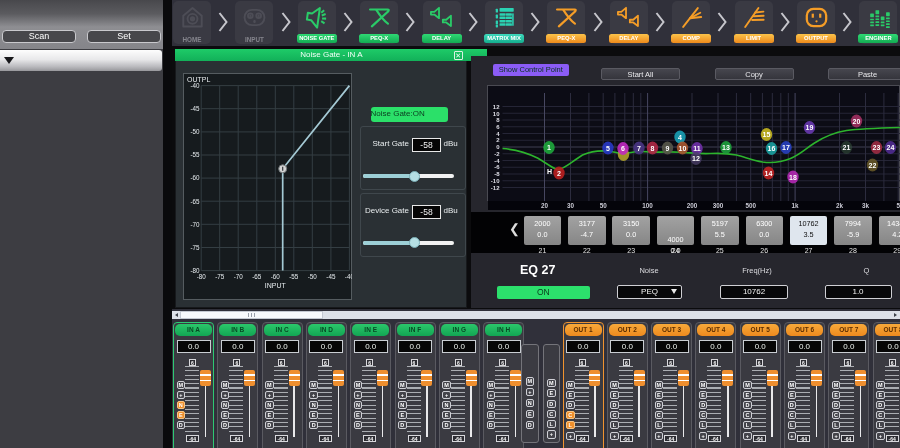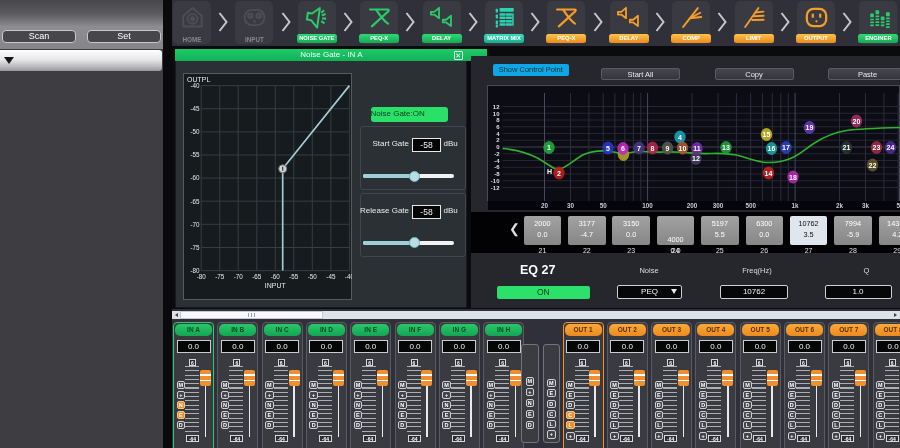--- a/index.html
+++ b/index.html
@@ -211,28 +211,28 @@
       </svg></div>
 <div style="position:absolute;left:370.5px;top:107px;width:77px;height:14.5px;background:#2be069;border-radius:3px;color:#0c3c20;font-size:8px;text-align:left;line-height:14.5px;">Noise Gate:ON</div>
 <div style="position:absolute;left:359.5px;top:126.2px;width:106.5px;height:64px;border:1px solid #3f474c;border-radius:3px;"></div>
 <div style="position:absolute;left:309px;top:139.2px;width:100px;height:10px;color:#e8ecee;font-size:8px;text-align:right;white-space:nowrap;">Start Gate</div>
 <div style="position:absolute;left:412px;top:137.7px;width:29px;height:14px;background:#050505;border:1px solid #e8e8e8;color:#f2f2f2;font-size:8.5px;text-align:center;line-height:12px;">-58</div>
 <div style="position:absolute;left:443.5px;top:139.2px;width:20px;height:10px;color:#e8ecee;font-size:8px;">dBu</div>
 <div style="position:absolute;left:362.5px;top:173.7px;width:91.5px;height:4.6px;background:#f2f2f2;border-radius:2.3px;"></div>
 <div style="position:absolute;left:362.5px;top:173.7px;width:51.5px;height:4.6px;background:#9ccfd6;border-radius:2.3px 0 0 2.3px;"></div>
 <div style="position:absolute;left:408.5px;top:170.5px;width:11px;height:11px;background:#b5dfe4;border:1px solid #79aeb6;border-radius:50%;"></div>
 <div style="position:absolute;left:359.5px;top:193.0px;width:106.5px;height:64px;border:1px solid #3f474c;border-radius:3px;"></div>
-<div style="position:absolute;left:309px;top:206.0px;width:100px;height:10px;color:#e8ecee;font-size:8px;text-align:right;white-space:nowrap;">Release Gate</div>
+<div style="position:absolute;left:309px;top:206.0px;width:100px;height:10px;color:#e8ecee;font-size:8px;text-align:right;white-space:nowrap;">Device Gate</div>
 <div style="position:absolute;left:412px;top:204.5px;width:29px;height:14px;background:#050505;border:1px solid #e8e8e8;color:#f2f2f2;font-size:8.5px;text-align:center;line-height:12px;">-58</div>
 <div style="position:absolute;left:443.5px;top:206.0px;width:20px;height:10px;color:#e8ecee;font-size:8px;">dBu</div>
 <div style="position:absolute;left:362.5px;top:240.5px;width:91.5px;height:4.6px;background:#f2f2f2;border-radius:2.3px;"></div>
 <div style="position:absolute;left:362.5px;top:240.5px;width:51.5px;height:4.6px;background:#9ccfd6;border-radius:2.3px 0 0 2.3px;"></div>
 <div style="position:absolute;left:408.5px;top:237.3px;width:11px;height:11px;background:#b5dfe4;border:1px solid #79aeb6;border-radius:50%;"></div>
 <div style="position:absolute;left:470.5px;top:55.5px;width:430px;height:252.5px;background:#26262d;"></div>
-<div style="position:absolute;left:493px;width:75.5px;background:#0ea5e9;color:#07341a;top:64px;height:11.8px;border-radius:2px;font-size:7.5px;text-align:center;line-height:11.8px;">Show Control Point</div>
+<div style="position:absolute;left:493px;width:75.5px;background:#8b5cf6;color:#07341a;top:64px;height:11.8px;border-radius:2px;font-size:7.5px;text-align:center;line-height:11.8px;">Show Control Point</div>
 <div style="position:absolute;left:601px;width:79px;background:linear-gradient(180deg,#46464e,#35353c);border:1px solid #5a5a62;color:#e9e9ec;top:68px;height:11.8px;border-radius:2px;font-size:7.5px;text-align:center;line-height:11.8px;">Start All</div>
 <div style="position:absolute;left:714.5px;width:79px;background:linear-gradient(180deg,#46464e,#35353c);border:1px solid #5a5a62;color:#e9e9ec;top:68px;height:11.8px;border-radius:2px;font-size:7.5px;text-align:center;line-height:11.8px;">Copy</div>
 <div style="position:absolute;left:828px;width:79px;background:linear-gradient(180deg,#46464e,#35353c);border:1px solid #5a5a62;color:#e9e9ec;top:68px;height:11.8px;border-radius:2px;font-size:7.5px;text-align:center;line-height:11.8px;">Paste</div>
 <div style="position:absolute;left:486.5px;top:85px;width:413.5px;height:125px;background:#0c0c15;border:1px solid #4a4a52;"></div>
 <div style="position:absolute;left:486.5px;top:85px;width:413.5px;height:125px;"><svg width="413.5" height="125" viewBox="486.5 85 413.5 125">
         <rect x="487" y="201" width="413" height="9" fill="#04040a"></rect>
         <line x1="502" y1="106.50" x2="900" y2="106.50" stroke="#252536" stroke-width="1"></line>
         <line x1="502" y1="113.25" x2="900" y2="113.25" stroke="#252536" stroke-width="1"></line>
         <line x1="502" y1="120.00" x2="900" y2="120.00" stroke="#252536" stroke-width="1"></line>
         <line x1="502" y1="126.75" x2="900" y2="126.75" stroke="#252536" stroke-width="1"></line>

